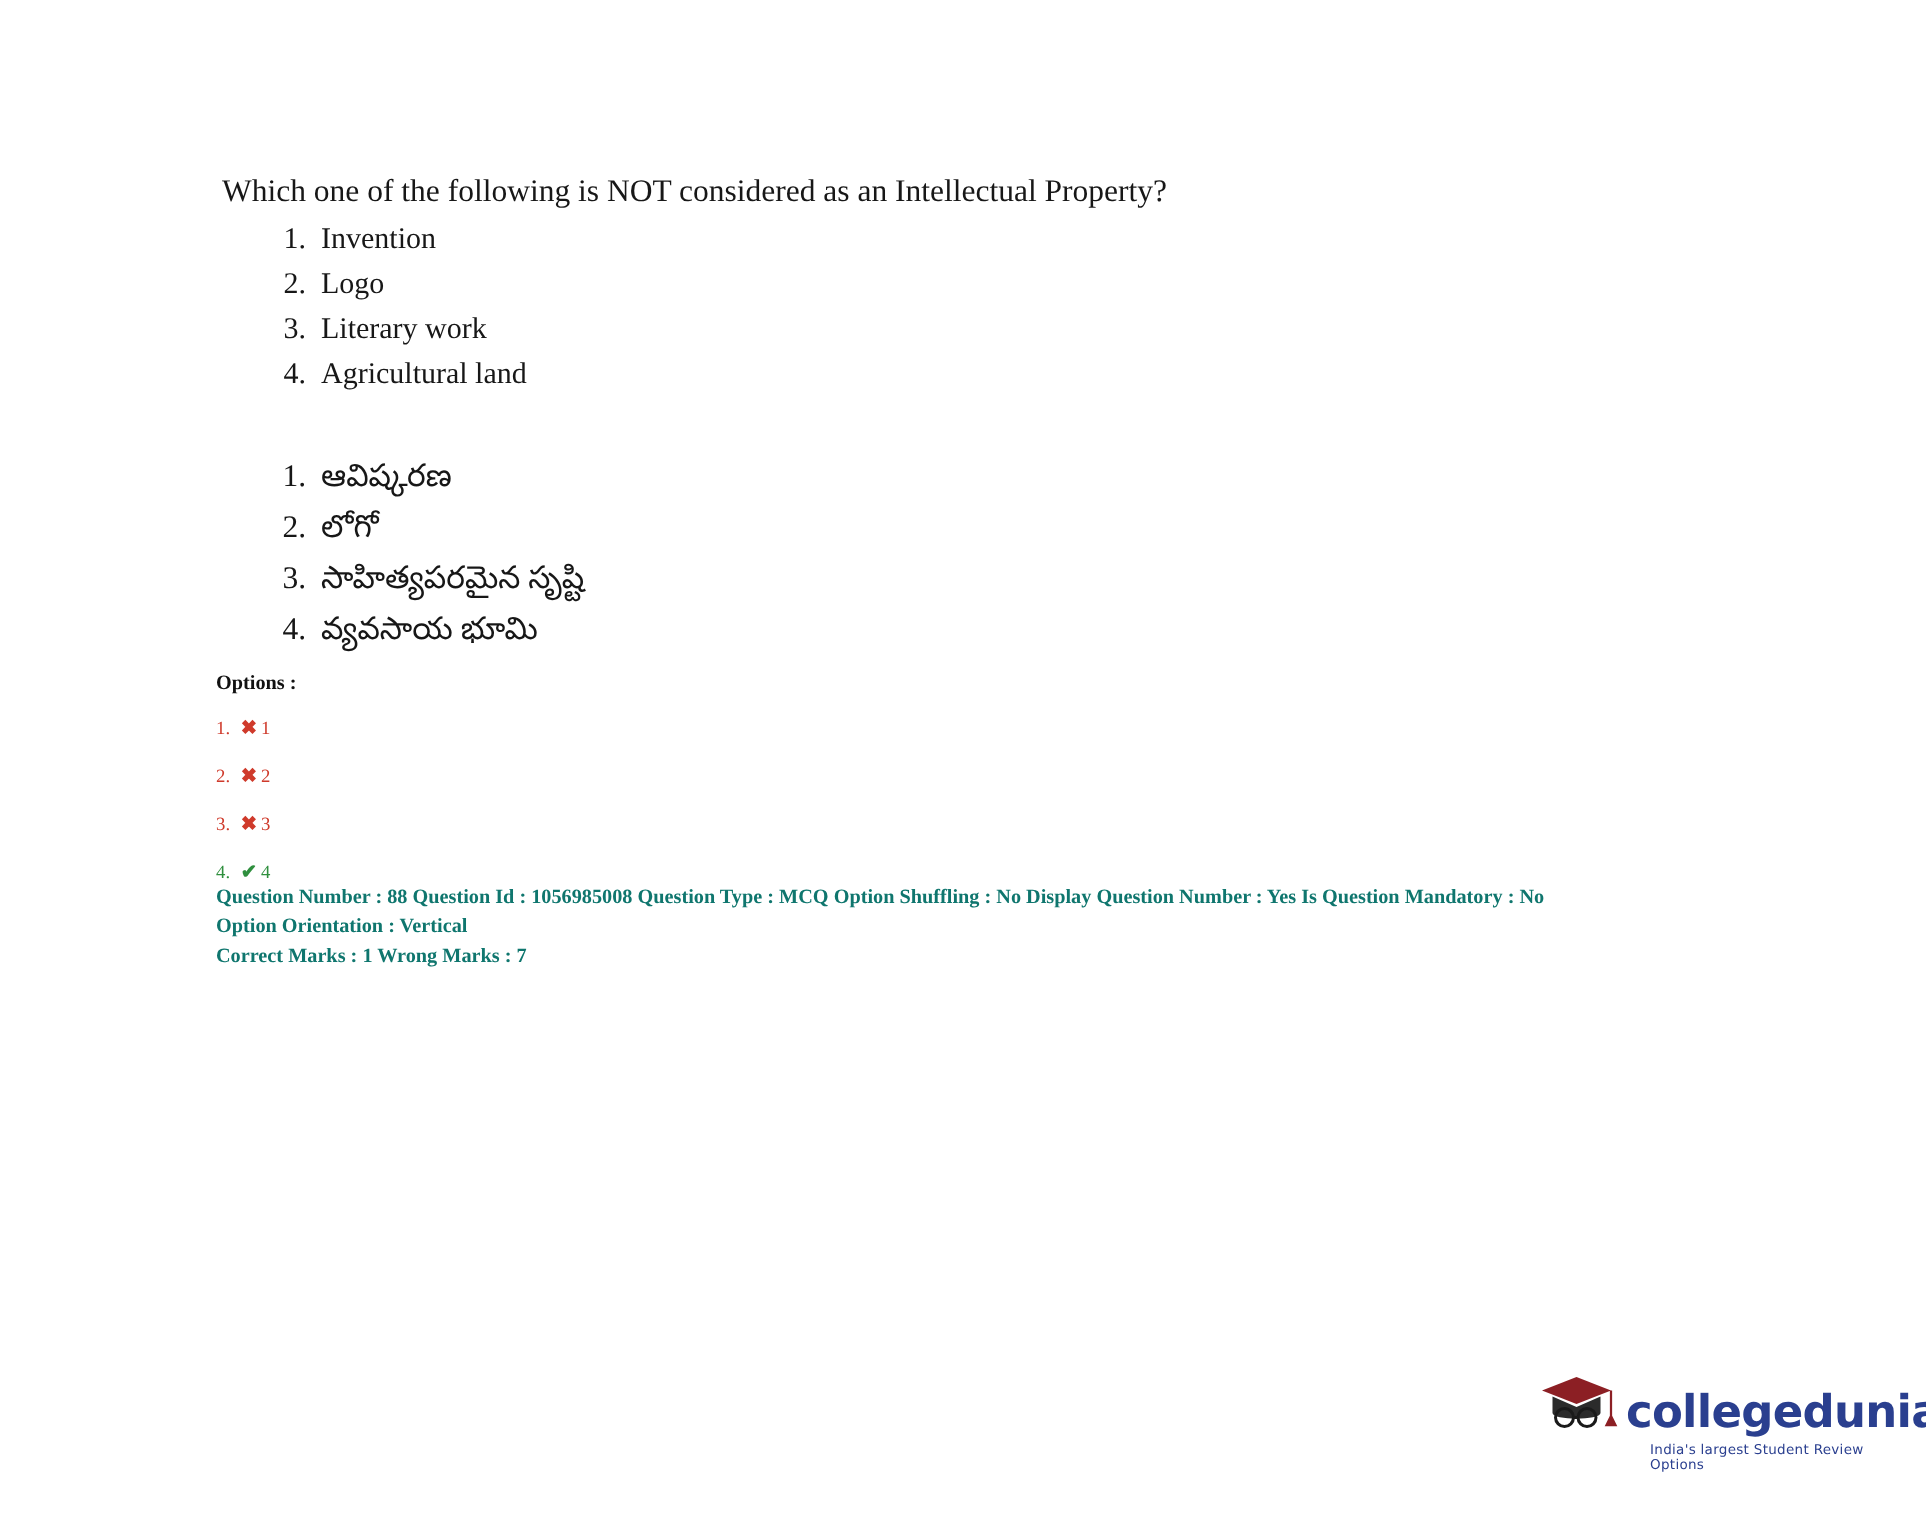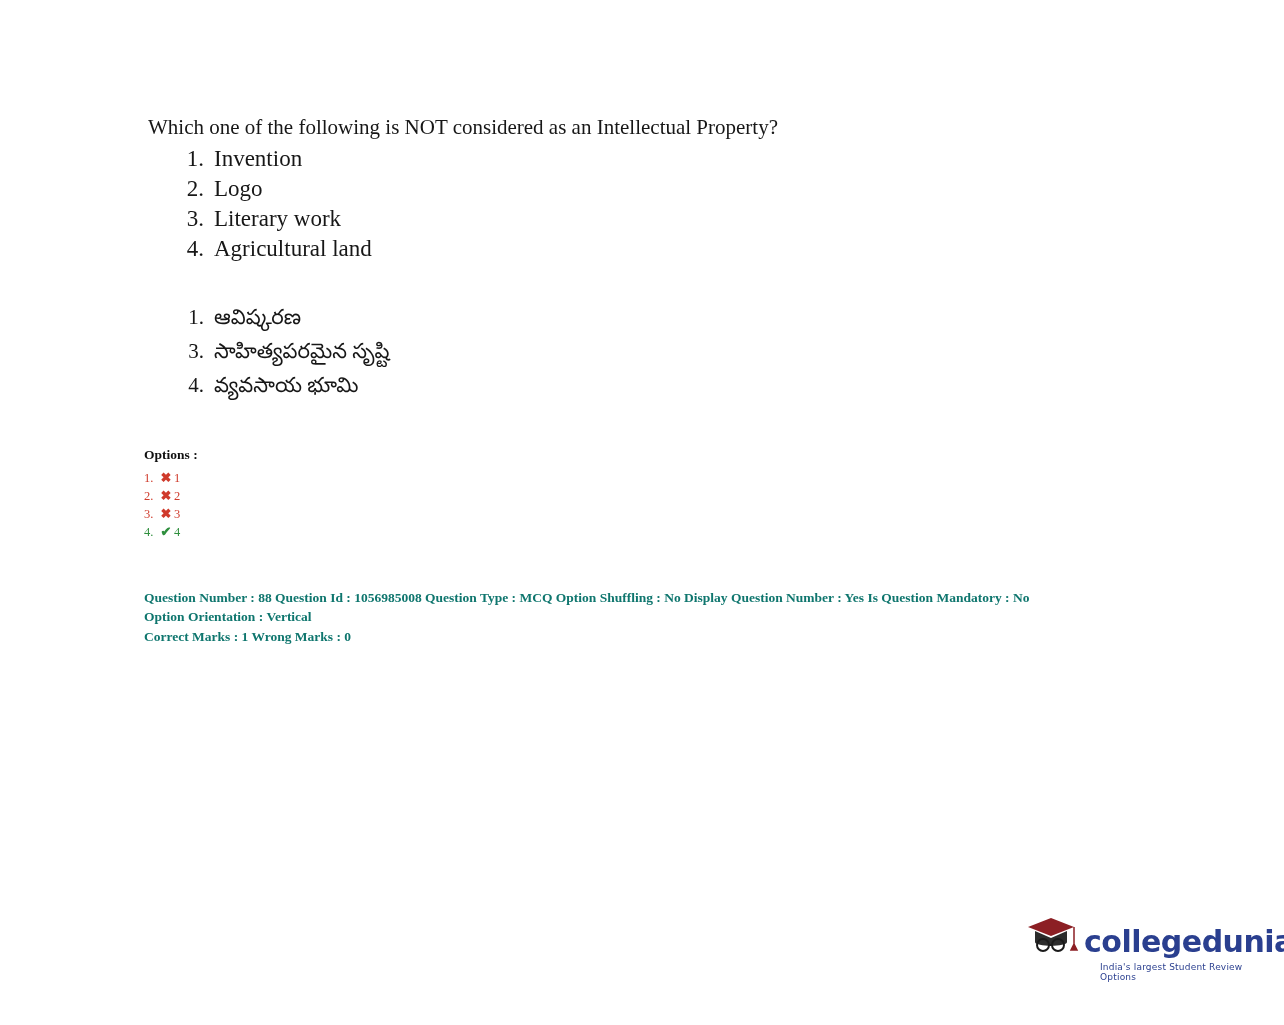--- a/index.html
+++ b/index.html
@@ -35,21 +35,21 @@
     white-space: nowrap;
   }
   .olist {
     position: absolute;
     left: 178px;
     margin: 0;
     padding: 0;
     list-style: none;
   }
   .olist li {
-    font-size: 23px;
+    font-size: 20px;
     line-height: 30px;
     color: #171717;
     white-space: nowrap;
   }
   .olist li .num {
     display: inline-block;
     width: 26px;
     text-align: right;
     margin-right: 10px;
   }
@@ -85,21 +85,21 @@
   .answers {
     position: absolute;
     left: 144px;
     top: 469px;
     margin: 0;
     padding: 0;
     list-style: none;
   }
   .answers li {
     font-size: 12.5px;
-    line-height: 18px;
+    line-height: 32px;
     font-family: "Liberation Serif", serif;
     white-space: nowrap;
   }
   .answers li .idx { display: inline-block; width: 14px; }
   .answers li .mark {
     display: inline-block;
     width: 16px;
     text-align: center;
     font-size: 13px;
     font-weight: bold;
@@ -180,20 +180,23 @@
       <span class="num">4.</span><span>Agricultural land</span>
     </li>
   </ul>
 
 
   <ul class="olist" id="tel-options">
     <li>
       <span class="num">1.</span><span>ఆవిష్కరణ</span>
     </li>
     <li>
+      <span class="num">2.</span><span>లోగో</span>
+    </li>
+    <li>
       <span class="num">3.</span><span>సాహిత్యపరమైన సృష్టి</span>
     </li>
     <li>
       <span class="num">4.</span><span>వ్యవసాయ భూమి</span>
     </li>
   </ul>
 
   <div class="options-head">Options :</div>
 
   <ul class="answers">
@@ -207,21 +210,21 @@
       <span class="idx">3.</span><span class="mark">✖</span><span>3</span>
     </li>
     <li class="correct">
       <span class="idx">4.</span><span class="mark">✔</span><span>4</span>
     </li>
   </ul>
 
   <div class="meta">
     <span>Question Number : 88 Question Id : 1056985008 Question Type : MCQ Option Shuffling : No Display Question Number : Yes Is Question Mandatory : No</span>
     <span class="line2">Option Orientation : Vertical</span>
-    <span class="marks">Correct Marks : 1 Wrong Marks : 0</span>
+    <span class="marks">Correct Marks : 1 Wrong Marks : 7</span>
   </div>
 
   <div class="logo">
     <svg class="cap" viewBox="0 0 56 40">
       <path d="M4 13 L27 4 L50 13 L27 22 Z" fill="#8c1f24"></path>
       <path d="M11 17 L11 28 C11 33 43 33 43 28 L43 17 L27 24 Z" fill="#2b2b2b"></path>
       <circle cx="19" cy="31" r="6" fill="none" stroke="#1a1a1a" stroke-width="2"></circle>
       <circle cx="34" cy="31" r="6" fill="none" stroke="#1a1a1a" stroke-width="2"></circle>
       <path d="M25 31 L28 31" stroke="#1a1a1a" stroke-width="2"></path>
       <path d="M50 13 L50 30 L47 36 L53 36 L50 30" fill="#8c1f24" stroke="#8c1f24" stroke-width="1.5"></path>

